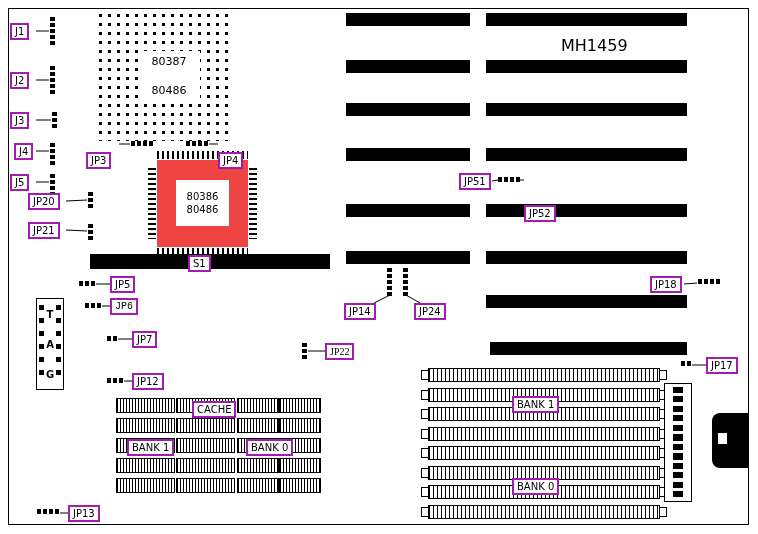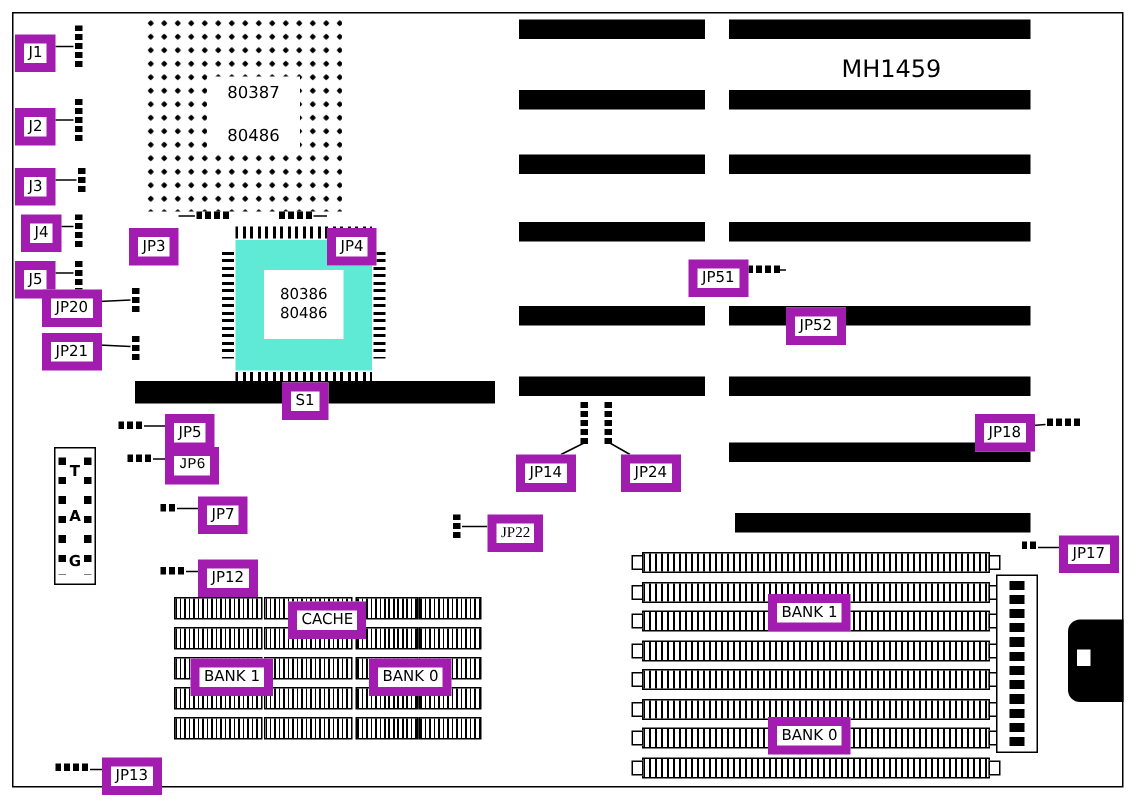--- a/index.html
+++ b/index.html
@@ -1,25 +1,25 @@
 <!DOCTYPE html>
 <html><head>
 <meta charset="utf-8">
 <style>
   html,body{margin:0;padding:0;background:#fff;}
   .board{position:relative;width:758px;height:534px;background:#fff;font-family:"DejaVu Sans",sans-serif;overflow:hidden;}
   .outline{position:absolute;left:8px;top:8px;width:739px;height:515px;border:1px solid #000;}
-  .lbl{position:absolute;border:6px solid #a21caf;background:#fff;font-size:10px;line-height:13px;padding:0 3px;white-space:nowrap;z-index:6;}
+  .lbl{position:absolute;border:2px solid #a21caf;background:#fff;font-size:10px;line-height:13px;padding:0 3px;white-space:nowrap;z-index:6;}
   .txt{position:absolute;font-size:16px;z-index:6;}
   .slot{position:absolute;height:13px;background:#000;}
   .hp{position:absolute;height:5px;background:repeating-linear-gradient(90deg,#000 0 4px,transparent 4px 6px);z-index:4;}
   .vp{position:absolute;width:5px;background:repeating-linear-gradient(180deg,#000 0 4px,transparent 4px 6px);z-index:4;}
   .pga{position:absolute;left:96px;top:11px;width:132px;height:130px;background-image:radial-gradient(circle,#000 1.6px,transparent 1.8px);background-size:9px 9px;}
   .pga-core{position:absolute;left:42px;top:40px;width:62px;height:50px;background:#fff;display:flex;flex-direction:column;align-items:center;justify-content:center;font-size:11px;gap:16px;}
-  .qfp-body{position:absolute;left:157px;top:160px;width:91px;height:87px;background:#5eead4;}
+  .qfp-body{position:absolute;left:157px;top:160px;width:91px;height:87px;background:#ef4444;}
   .qfp-core{position:absolute;left:19px;top:20px;width:53px;height:46px;background:#fff;display:flex;flex-direction:column;align-items:center;justify-content:center;font-size:10px;gap:2px;}
   .qfp-pins-h{position:absolute;width:91px;height:8px;background:repeating-linear-gradient(90deg,#000 0 2px,transparent 2px 5px);}
   .qfp-pins-v{position:absolute;width:8px;height:71px;background:repeating-linear-gradient(180deg,#000 0 2px,transparent 2px 5px);}
   .simm{position:absolute;left:428px;width:230px;height:12px;border:1px solid #000;background:repeating-linear-gradient(90deg,#000 0 1px,#fff 1px 4px);}
   .simm::before{content:"";position:absolute;left:-8px;top:1px;width:6px;height:8px;border:1px solid #000;background:#fff;}
   .simm::after{content:"";position:absolute;right:-8px;top:1px;width:6px;height:8px;border:1px solid #000;background:#fff;}
   .chip{position:absolute;height:13px;border:1px solid #000;background:repeating-linear-gradient(90deg,#000 0 1px,#fff 1px 3px);}
   .tag{position:absolute;left:36px;top:298px;width:26px;height:90px;border:1px solid #000;background:#fff;}
   .tagpins{position:absolute;top:6px;width:5px;height:78px;background:repeating-linear-gradient(180deg,#000 0 5px,transparent 5px 13px);}
   .tagtxt{position:absolute;left:0;top:0;width:100%;height:100%;display:flex;flex-direction:column;align-items:center;justify-content:space-around;font-size:10px;font-weight:bold;}

